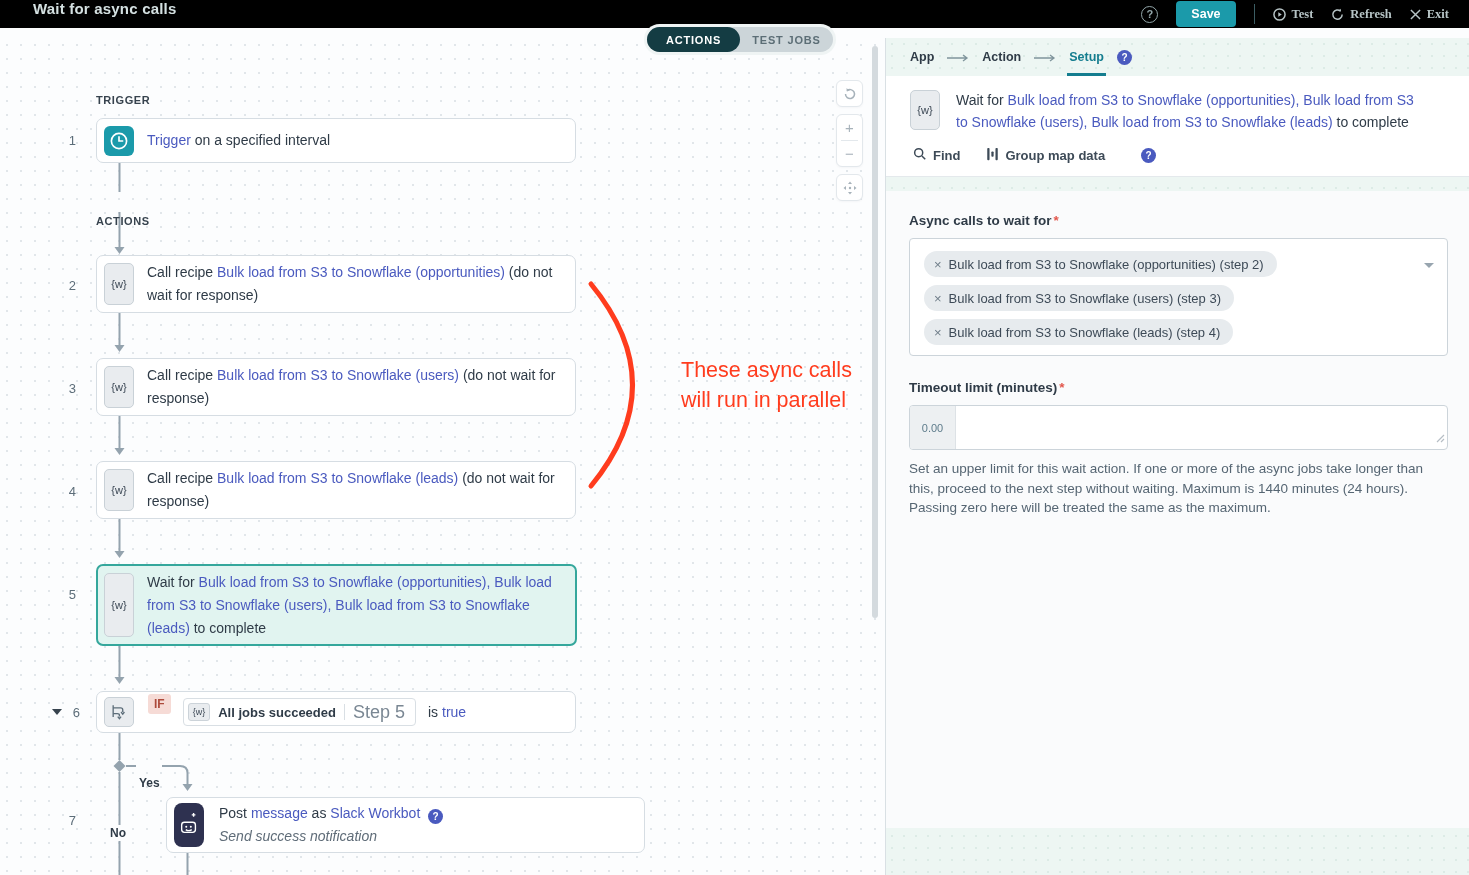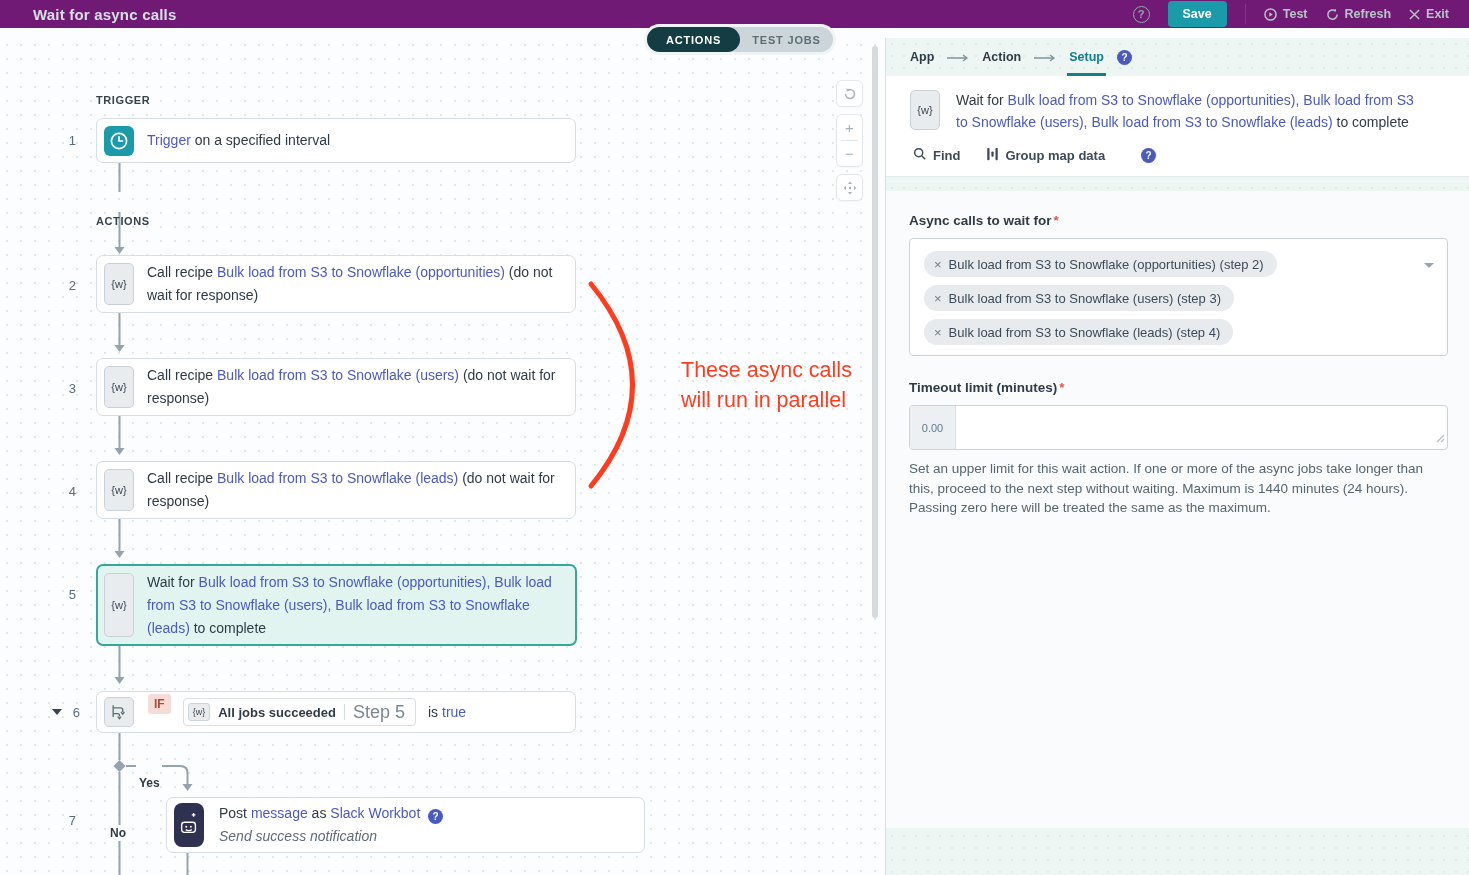--- a/index.html
+++ b/index.html
@@ -1,27 +1,27 @@
 <!DOCTYPE html>
 <html><head>
 <meta charset="utf-8">
 <style>
   * { margin:0; padding:0; box-sizing:border-box; }
   html,body { width:1469px; height:875px; }
   body { font-family:"Liberation Sans", sans-serif; background:#fff; overflow:hidden; }
   .app { position:relative; width:1469px; height:875px; background:#fcfdfe; }
 
   
-  .navbar { position:absolute; left:0; top:0; width:1469px; height:28px; background:#701a75; display:flex; align-items:center; z-index:30; }
+  .navbar { position:absolute; left:0; top:0; width:1469px; height:28px; background:#000000; display:flex; z-index:30; }
   .nav-title { margin-left:33px; font-size:15px; font-weight:bold; color:#d4e0e1; letter-spacing:.2px; }
   .nav-right { margin-left:auto; display:flex; align-items:center; gap:18px; margin-right:20px; }
   .nav-help { width:17px; height:17px; border:1.5px solid #93a7aa; border-radius:50%; color:#93a7aa; font-size:11px; font-weight:bold; display:flex; align-items:center; justify-content:center; cursor:pointer; }
   .save-btn { background:#1b9aaa; color:#fff; font-size:12.5px; font-weight:bold; border:none; border-radius:4px; padding:6px 15px; cursor:pointer; }
   .nav-sep { width:1px; height:20px; background:#3c5d63; }
-  .nav-link { display:flex; align-items:center; gap:6px; color:#b7c4c6; font-size:12.5px; font-weight:bold; cursor:pointer; }
+  .nav-link { display:flex; align-items:center; gap:6px; color:#b7c4c6; font-size:12.5px; font-weight:bold; cursor:pointer;font-family:Liberation Serif, serif; }
   .nav-link svg { display:block; }
 
   
   .tab-pill { position:absolute; left:647px; top:27px; width:186px; height:25px; background:#ccd5d9; border-radius:14px; box-shadow:0 0 0 3px #eff4f4; z-index:31; display:flex; }
   .tab-seg { flex:1; display:flex; align-items:center; justify-content:center; font-size:11px; font-weight:bold; letter-spacing:.8px; cursor:pointer; }
   .tab-seg.active { background:#143c43; color:#fff; border-radius:14px; }
   .tab-seg.idle { color:#5c6e76; }
 
   
   .canvas { position:absolute; left:0; top:38px; width:885px; height:837px; background-color:#fcfdfe;

